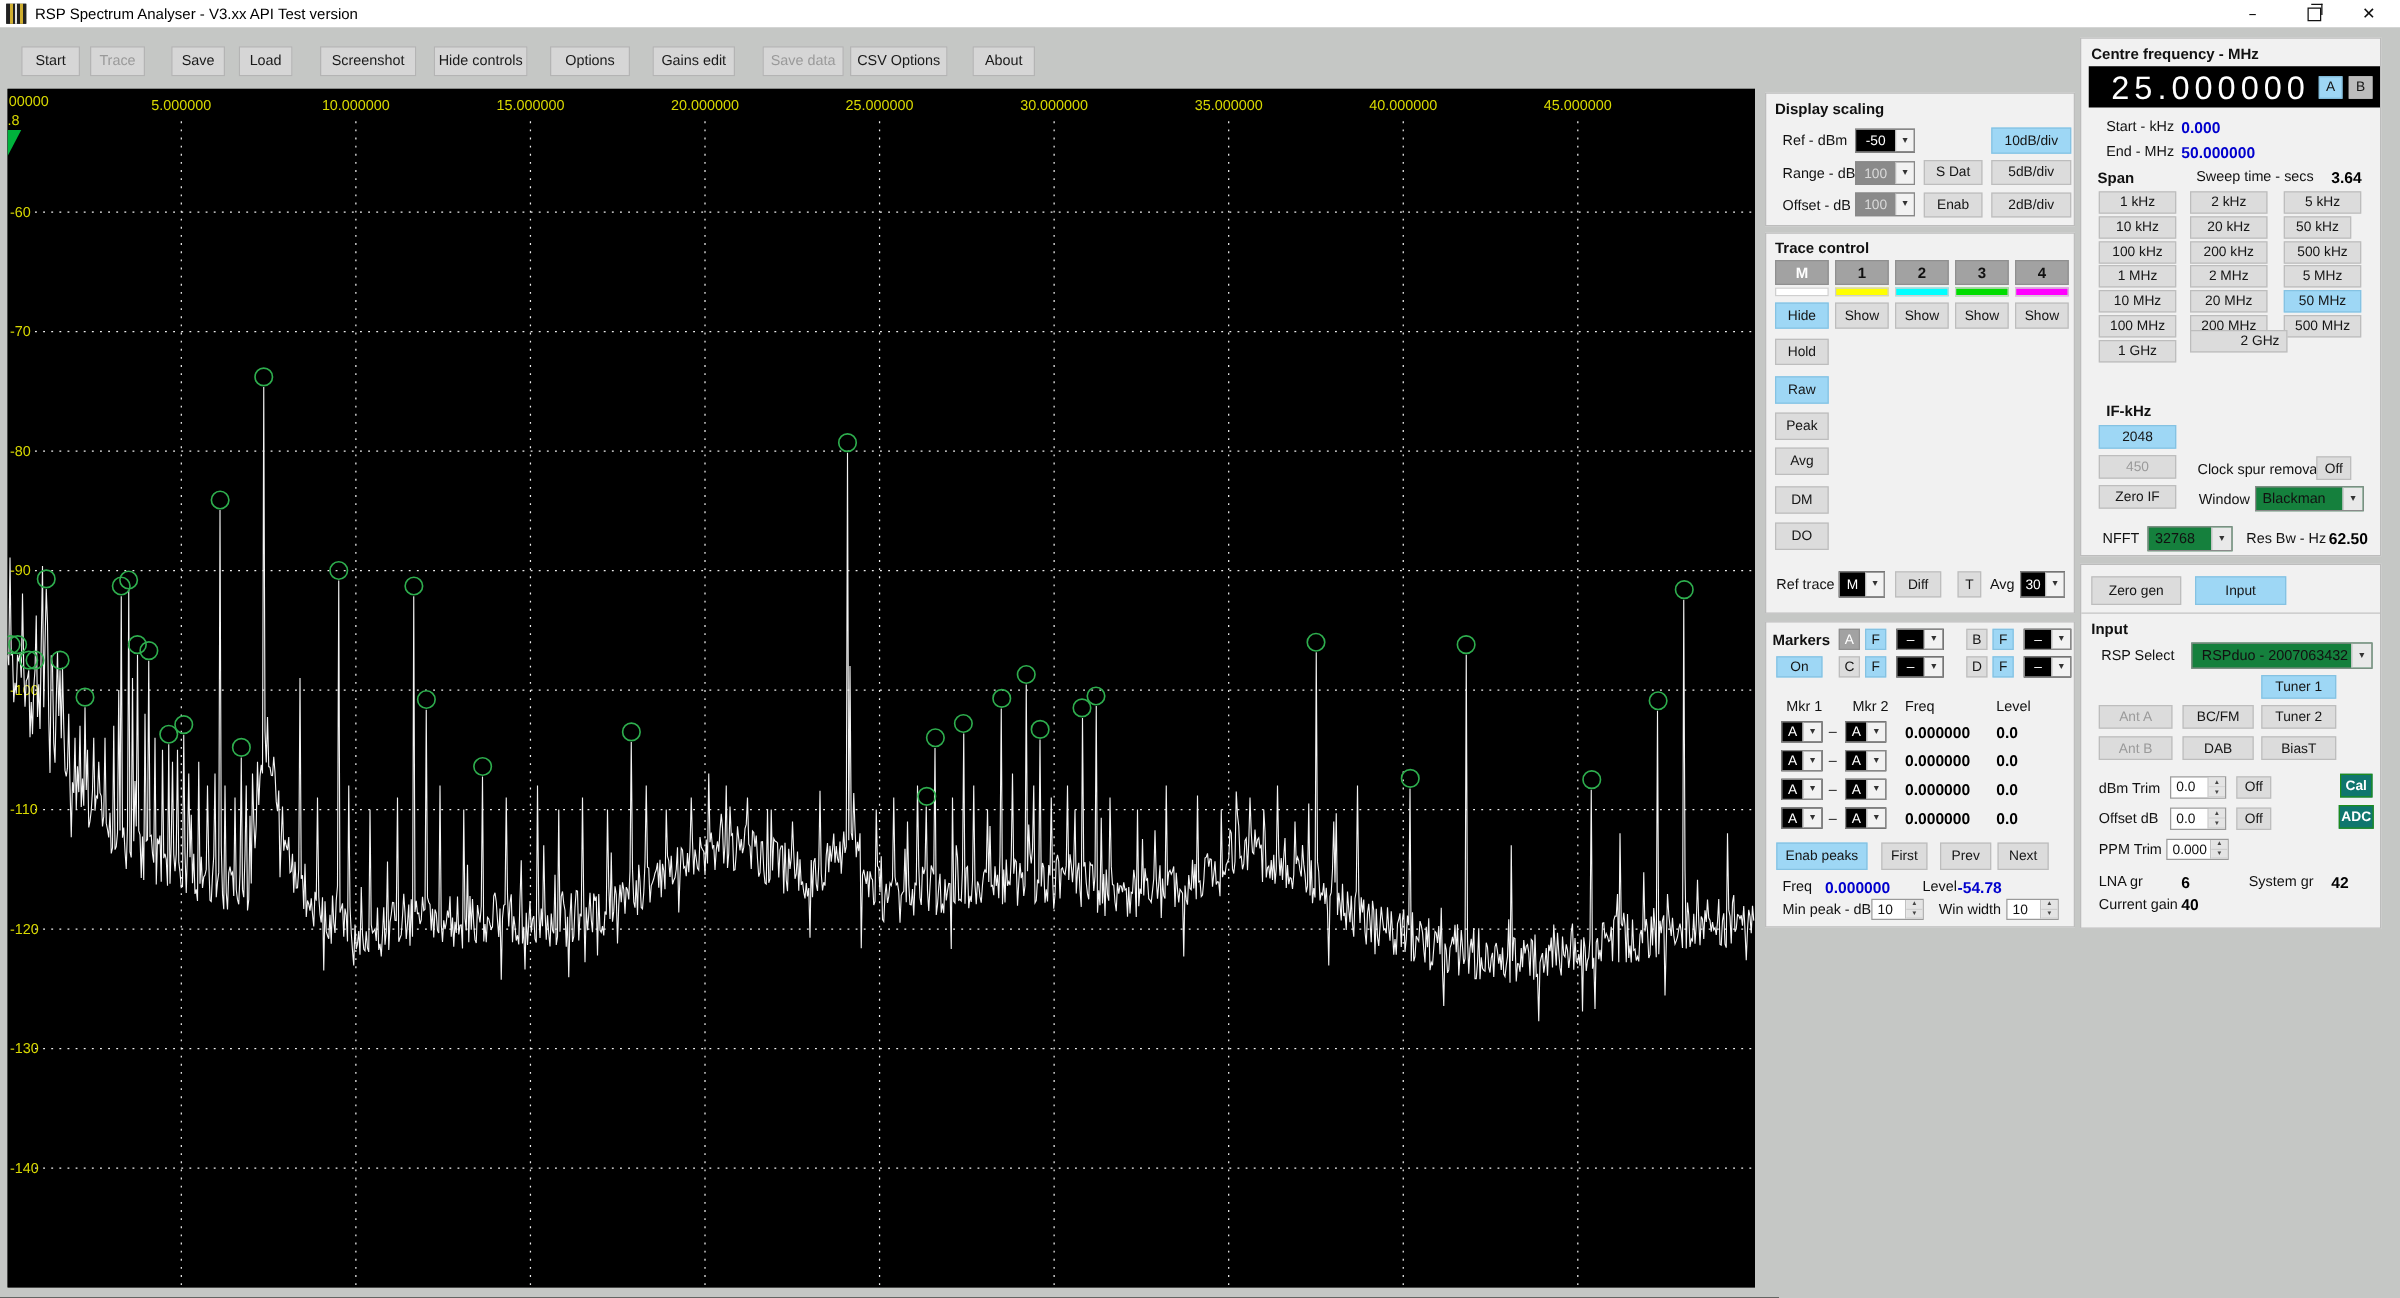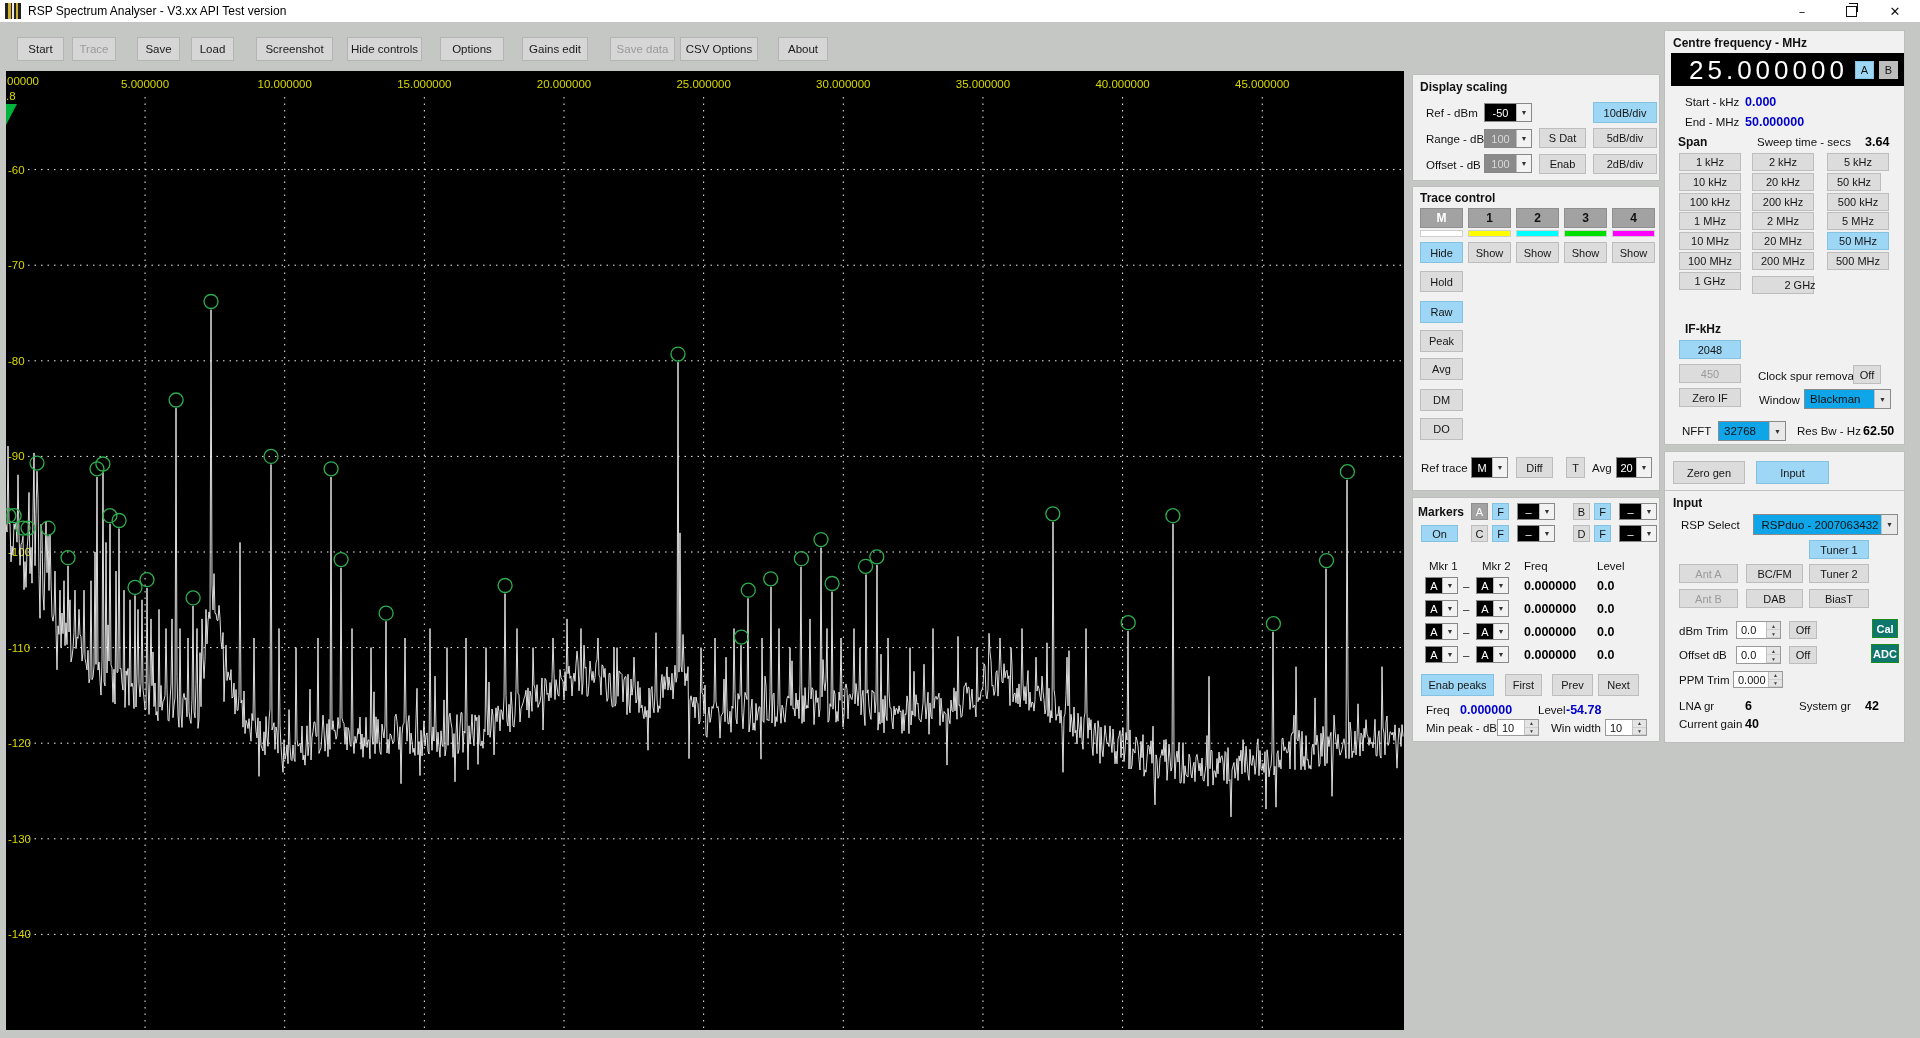--- a/index.html
+++ b/index.html
@@ -38,21 +38,21 @@
   .btn.hdr{background:#a2a2a2;border-color:#8f8f8f;font-weight:bold;color:#111;}
   .btn.hdrM{color:#fff;}
   
   .bdd{position:absolute;display:flex;box-sizing:border-box;border:1px solid #888;background:#000;}
   .bdd .t{flex:1;color:#fff;font-size:11px;display:flex;align-items:center;justify-content:center;}
   .bdd .a{width:14px;background:#f2f2f2;display:flex;align-items:center;justify-content:center;
           font-size:7px;color:#333;border-left:1px solid #bbb;}
   .bdd.grey{background:#8a8a8a;}
   .bdd.grey .t{color:#d9d9d9;}
   
-  .wdd{position:absolute;display:flex;box-sizing:border-box;border:1px solid #8a8a8a;background:#0ea5e9;}
+  .wdd{position:absolute;display:flex;box-sizing:border-box;border:1px solid #8a8a8a;background:#15803d;}
   .wdd .t{flex:1;color:#111;font-size:11.5px;display:flex;align-items:center;padding-left:5px;}
   .wdd .a{width:15px;background:#e9e9e9;display:flex;align-items:center;justify-content:center;
           font-size:7px;color:#333;border-left:1px solid #c2c2c2;}
   
   .spin{position:absolute;display:flex;box-sizing:border-box;border:1px solid #9a9a9a;background:#fff;}
   .spin .t{flex:1;color:#111;font-size:11px;display:flex;align-items:center;padding-left:4px;}
   .spin .ar{width:13px;display:flex;flex-direction:column;border-left:1px solid #c2c2c2;}
   .spin .ar div{flex:1;background:#e4e4e4;display:flex;align-items:center;justify-content:center;
           font-size:5px;color:#444;border-bottom:1px solid #cfcfcf;}
   .cbar{position:absolute;}
@@ -198,21 +198,21 @@
   <div class="btn" style="left:7px;top:231px;width:43px;height:22px;">DO</div>
   <div class="lbl" style="left:8px;top:275px;">Ref trace</div>
   <div class="bdd" style="left:58px;top:270px;width:37px;height:21px;">
     <div class="t">M</div>
       <div class="a">▼</div>
   </div>
   <div class="btn" style="left:103px;top:270px;width:37px;height:21px;">Diff</div>
   <div class="btn" style="left:153px;top:270px;width:19px;height:21px;">T</div>
   <div class="lbl" style="left:179px;top:275px;">Avg</div>
   <div class="bdd" style="left:203px;top:270px;width:36px;height:21px;">
-    <div class="t">20</div>
+    <div class="t">30</div>
       <div class="a">▼</div>
   </div>
 <div class="btn hdr hdrM" style="left: 7px; top: 21px; width: 43px; height: 20px; font-size: 12px;">M</div>
     <div class="cbar" style="left: 7px; top: 43px; width: 43px; height: 7px; background: rgb(255, 255, 255); border: 1px solid rgb(207, 207, 207); box-sizing: border-box;"></div>
     <div class="btn blue" style="left: 7px; top: 55px; width: 43px; height: 21px;">Hide</div>
     <div class="btn hdr" style="left: 55px; top: 21px; width: 43px; height: 20px; font-size: 12px;">1</div>
     <div class="cbar" style="left: 55px; top: 43px; width: 43px; height: 7px; background: rgb(255, 255, 0); border: 1px solid rgb(207, 207, 207); box-sizing: border-box;"></div>
     <div class="btn" style="left: 55px; top: 55px; width: 43px; height: 21px;">Show</div>
     <div class="btn hdr" style="left: 103px; top: 21px; width: 43px; height: 20px; font-size: 12px;">2</div>
     <div class="cbar" style="left: 103px; top: 43px; width: 43px; height: 7px; background: rgb(0, 255, 255); border: 1px solid rgb(207, 207, 207); box-sizing: border-box;"></div>
@@ -370,21 +370,21 @@
     <div class="btn" style="left: 14px; top: 181.4px; width: 62px; height: 18px;">1 MHz</div>
     <div class="btn" style="left: 87px; top: 181.4px; width: 62px; height: 18px;">2 MHz</div>
     <div class="btn" style="left: 162px; top: 181.4px; width: 62px; height: 18px;">5 MHz</div>
     <div class="btn" style="left: 14px; top: 201.2px; width: 62px; height: 18px;">10 MHz</div>
     <div class="btn" style="left: 87px; top: 201.2px; width: 62px; height: 18px;">20 MHz</div>
     <div class="btn blue" style="left: 162px; top: 201.2px; width: 62px; height: 18px;">50 MHz</div>
     <div class="btn" style="left: 14px; top: 221px; width: 62px; height: 18px;">100 MHz</div>
     <div class="btn" style="left: 87px; top: 221px; width: 62px; height: 18px;">200 MHz</div>
     <div class="btn" style="left: 162px; top: 221px; width: 62px; height: 18px;">500 MHz</div>
     <div class="btn" style="left: 14px; top: 240.8px; width: 62px; height: 18px;">1 GHz</div>
-    <div class="btn" style="left: 87px; top: 245px; width: 62px; height: 18px; padding-left: 34px;">2 GHz</div>
+    <div class="btn" style="left: 87px; top: 233px; width: 78px; height: 18px; padding-left: 34px;">2 GHz</div>
   </div>
 
 <div class="abs panel" style="left:1664px;top:451px;width:241px;height:292px;">
   <div class="btn" style="left:8px;top:9px;width:72px;height:23px;">Zero gen</div>
   <div class="btn blue" style="left:91px;top:9px;width:73px;height:23px;">Input</div>
   <div class="abs" style="left:0px;top:38px;width:239px;height:1px;background:#c4c4c4;"></div>
   <div class="lbl b" style="left:8px;top:44px;">Input</div>
   <div class="lbl" style="left:16px;top:67px;">RSP Select</div>
   <div class="wdd" style="left:88px;top:62px;width:145px;height:21px;">
     <div class="t" style="justify-content:center;">RSPduo - 2007063432</div>

